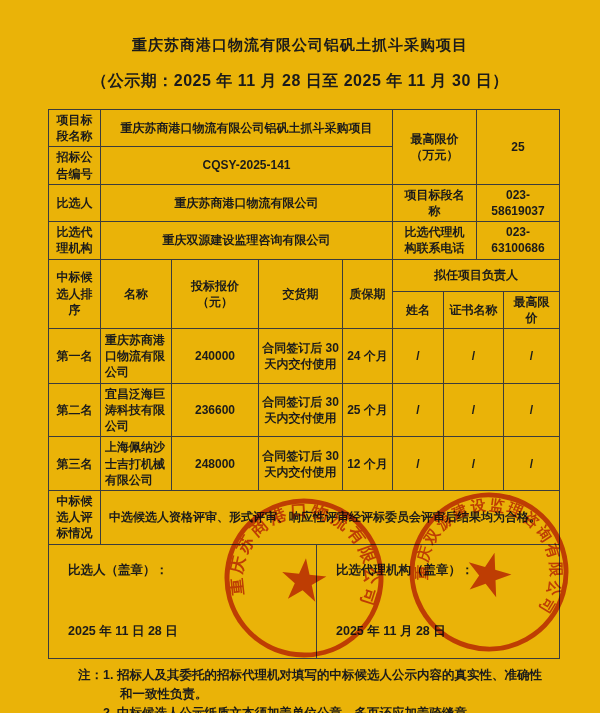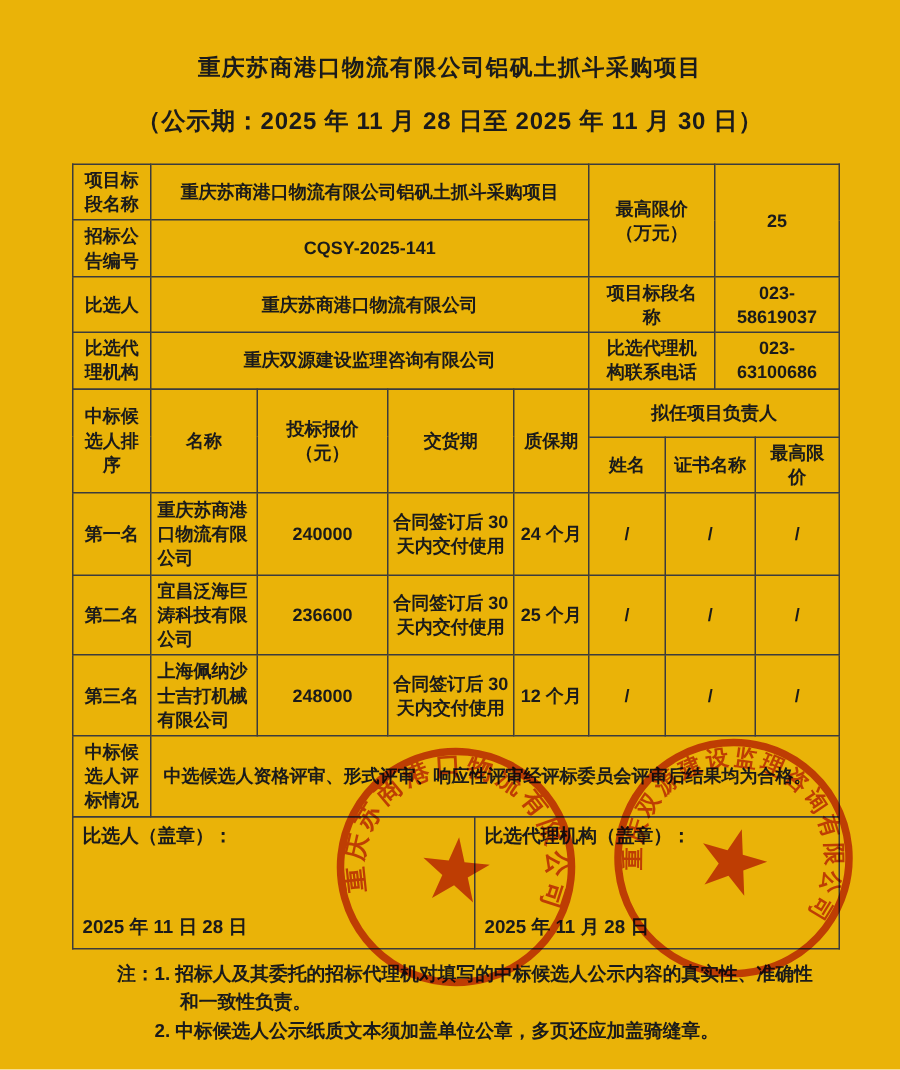--- a/index.html
+++ b/index.html
@@ -38,21 +38,21 @@
   .tbl.t-a { margin-top: 17px; }
   .tbl.t-b, .tbl.t-c { margin-top: -1px; }
   td.lab { padding: 2px 6px; }
   td.left-text { text-align: left; padding: 14px 8px; }
   .r1 { height: 34px; } .r2 { height: 37px; } .r3 { height: 28px; } .r4 { height: 32px; margin-left: 16px; }
   .rh1 { height: 32px; } .rh2 { height: 28px; }
   .rc1 { height: 55px; } .rc2 { height: 47px; } .rc3 { height: 48px; }
   .re  { height: 49px; }
   .rs  { height: 87px; }
   td.stamp-cell {
-    vertical-align: top; text-align: left; padding: 0;
+    vertical-align: top; text-align: left; padding: 13px;
   }
   .stamp-inner {
     display: flex; flex-direction: column; justify-content: space-between;
     height: 87px; padding: 4px 6px 5px 6px;
   }
   .stamp-label { font-size: 12.5px; }
   .stamp-date  { font-size: 12.5px; }
 
   
   .notes {

